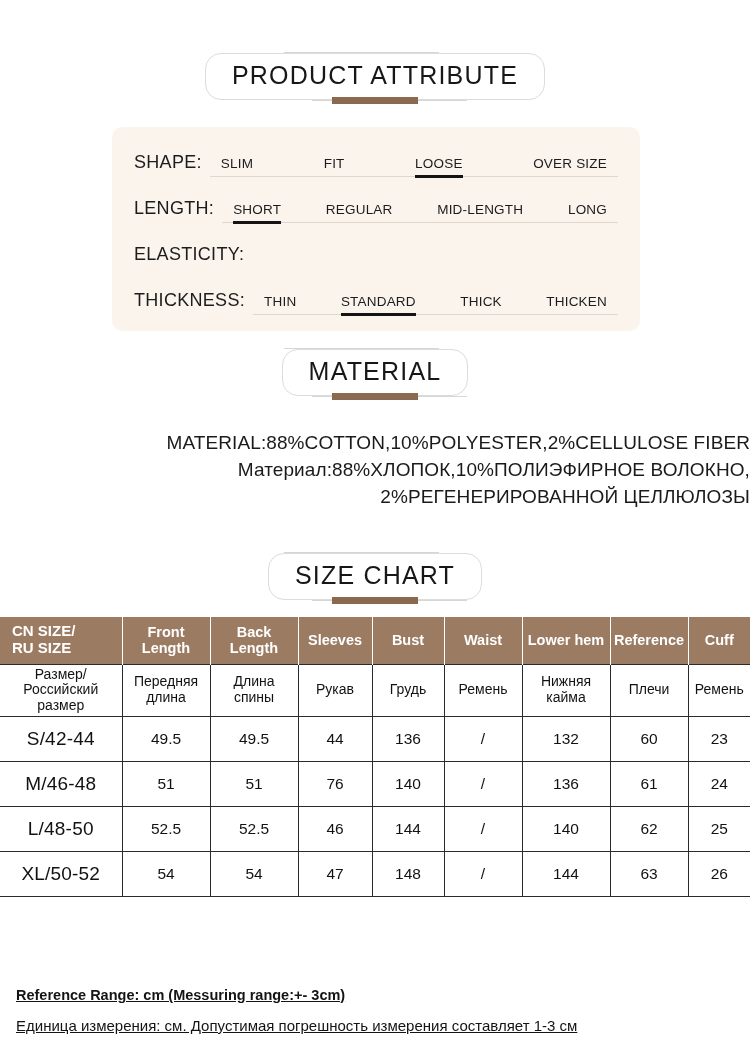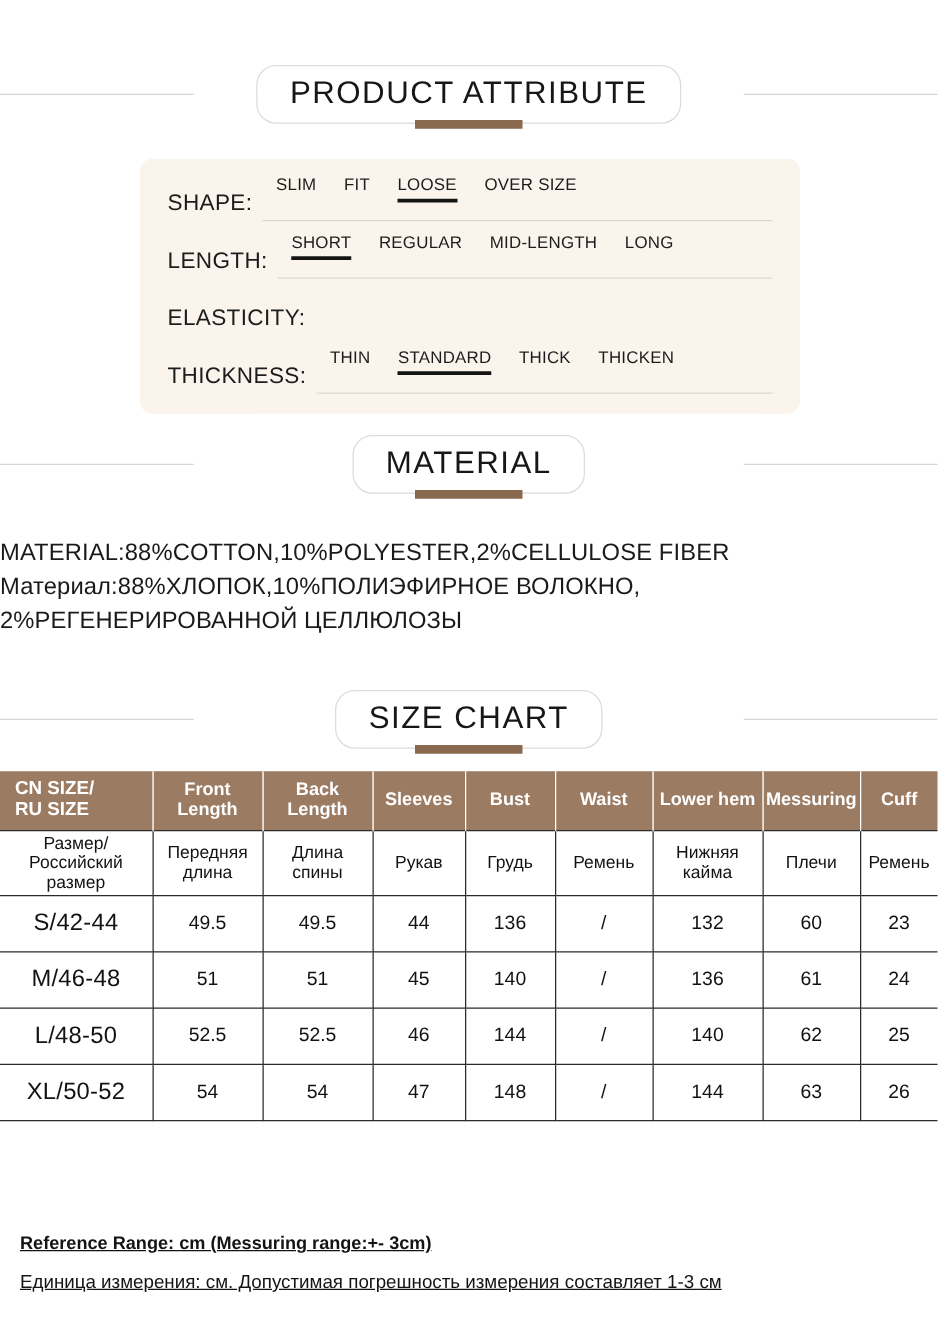--- a/index.html
+++ b/index.html
@@ -14,22 +14,23 @@
     color: #1a1a1a;
     overflow: hidden;
     position: relative;
   }
 
   
   .section-head {
     position: relative;
     display: flex;
     align-items: center;
-    justify-content: space-between;
+    justify-content: flex-start;
     gap: 0;
+    flex-direction: column;
   }
   .rule {
     height: 1px;
     background: #d8d6d4;
     width: 155px;
     flex: 0 0 auto;
   }
   .rule.left { margin-right: 28px; }
   .rule.right { margin-left: 28px; }
   .pill-wrap {
@@ -84,23 +85,24 @@
     letter-spacing: .3px;
     white-space: nowrap;
     flex: 0 0 auto;
     padding-bottom: 4px;
   }
   .attr-options {
     flex: 1 1 auto;
     display: flex;
     align-items: flex-end;
     border-bottom: 1px solid #ded8cf;
-    padding-bottom: 18px;
+    padding-bottom: 2px;
     margin-left: 8px;
     gap: 0;
+    justify-content: space-between;
   }
   .attr-opt {
     font-size: 13.5px;
     color: #1c1c1c;
     letter-spacing: .2px;
     white-space: nowrap;
     padding: 0 11px 3px 11px;
     position: relative;
   }
   .attr-opt.selected::after {
@@ -112,21 +114,21 @@
     height: 3px;
     background: #141414;
   }
 
   
   .material-text {
     position: absolute;
     left: 0;
     right: 0;
     top: 430px;
-    text-align: left;
+    text-align: right;
   }
   .material-line {
     font-size: 19px;
     color: #1a1a1a;
     letter-spacing: .1px;
     line-height: 1.42;
     white-space: nowrap;
   }
   .material-line.ru-2 { white-space: nowrap; }
 
@@ -299,21 +301,21 @@
       <th class="corner">
         <span>CN SIZE/</span><br>
         <span>RU SIZE</span>
       </th>
       <th>Front Length</th>
       <th>Back Length</th>
       <th>Sleeves</th>
       <th>Bust</th>
       <th>Waist</th>
       <th>Lower hem</th>
-      <th>Messuring</th>
+      <th>Reference</th>
       <th>Cuff</th>
     </tr>
   </thead>
   <tbody>
     <tr class="ru-head">
       <td class="size-col">
         <span>Размер/</span><br>
         <span>Российский</span><br>
         <span>размер</span>
       </td>
@@ -337,21 +339,21 @@
       <td>/</td>
       <td>132</td>
       <td>60</td>
       <td>23</td>
     </tr>
 
     <tr>
       <td class="size-col">M/46-48</td>
       <td>51</td>
       <td>51</td>
-      <td>45</td>
+      <td>76</td>
       <td>140</td>
       <td>/</td>
       <td>136</td>
       <td>61</td>
       <td>24</td>
     </tr>
 
     <tr>
       <td class="size-col">L/48-50</td>
       <td>52.5</td>

